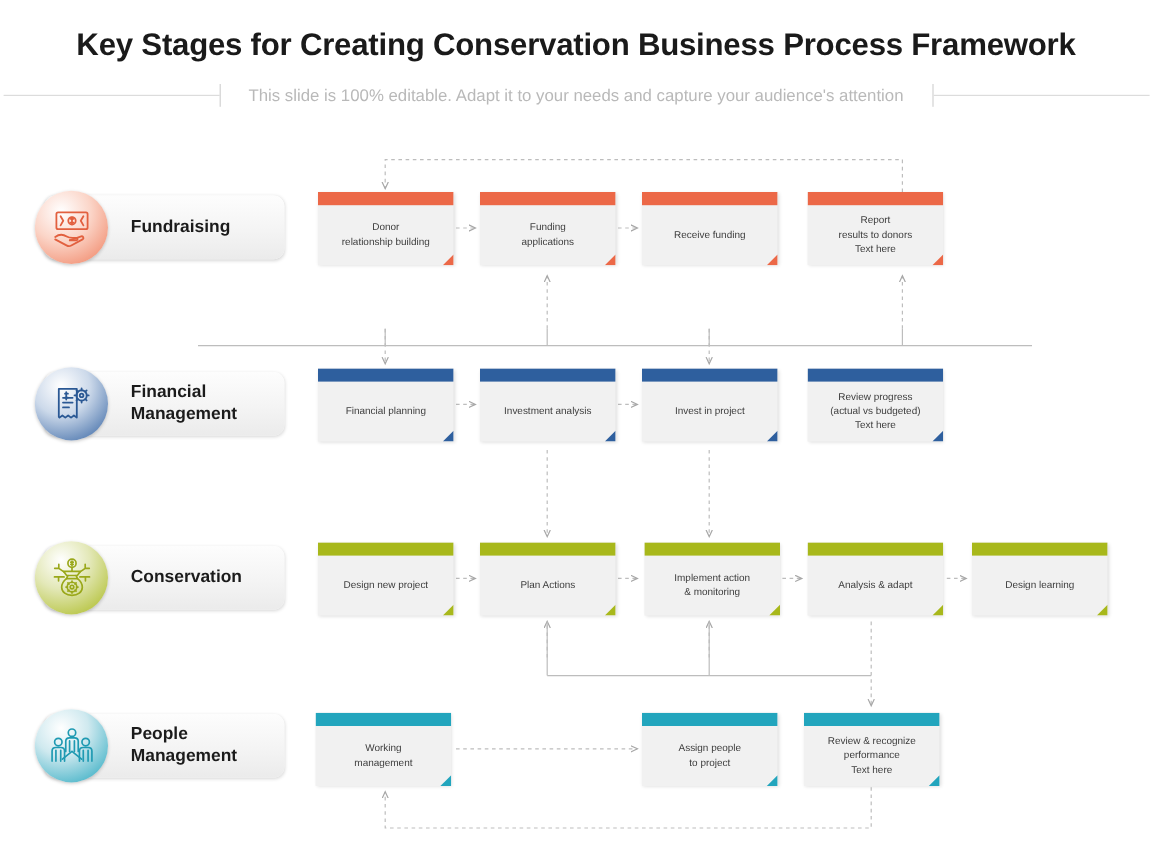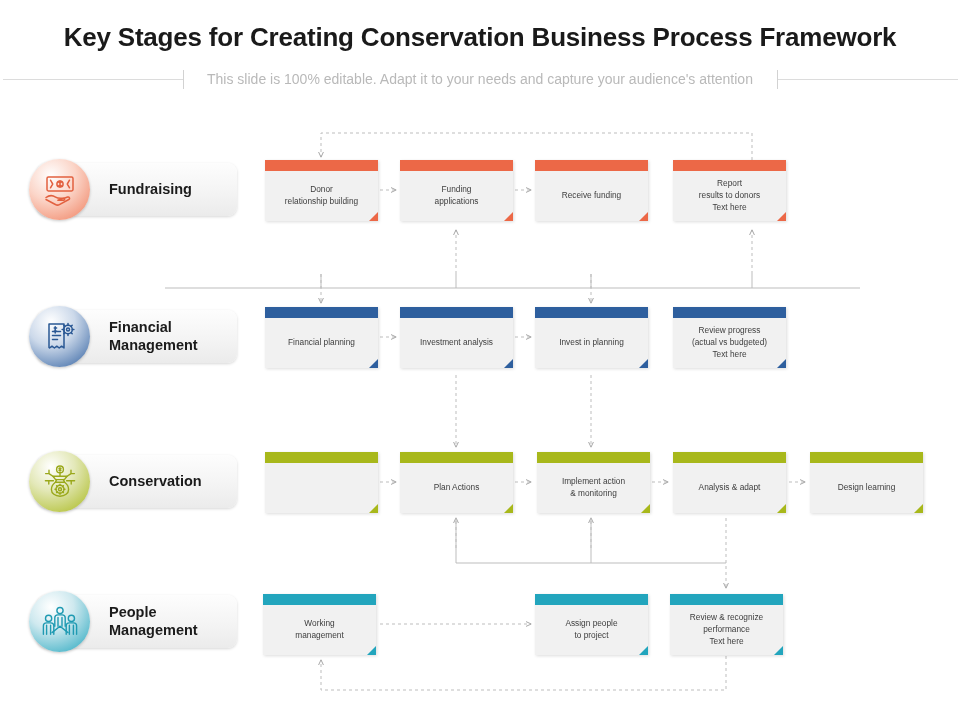--- a/index.html
+++ b/index.html
@@ -278,21 +278,21 @@
     <div class="ptext">Financial  planning</div>
     <div class="corner" style="color:#2e5f9e;"></div>
   </div>
   <div class="pbox" style="left:400px; top:307px;">
     <div class="cap" style="background:#2e5f9e;"></div>
     <div class="ptext">Investment analysis</div>
     <div class="corner" style="color:#2e5f9e;"></div>
   </div>
   <div class="pbox" style="left:535px; top:307px;">
     <div class="cap" style="background:#2e5f9e;"></div>
-    <div class="ptext">Invest in planning</div>
+    <div class="ptext">Invest in project</div>
     <div class="corner" style="color:#2e5f9e;"></div>
   </div>
   <div class="pbox" style="left:673px; top:307px;">
     <div class="cap" style="background:#2e5f9e;"></div>
     <div class="ptext">Review progress
 (actual vs budgeted)
 Text here</div>
     <div class="corner" style="color:#2e5f9e;"></div>
   </div>
 
@@ -314,20 +314,21 @@
           <path d="M11.4 16.8H6.8M6.8 16.8v3.2M6.8 16.8H3.4"></path>
           <path d="M24.6 16.8h4.6M29.2 16.8v3.2M29.2 16.8h3.4"></path>
         </g>
       </svg>
     </div>
     <div class="label-text">Conservation</div>
   </div>
 
   <div class="pbox" style="left:265px; top:452px;">
     <div class="cap" style="background:#a8b81b;"></div>
+    <div class="ptext">Design new project</div>
     <div class="corner" style="color:#a8b81b;"></div>
   </div>
   <div class="pbox" style="left:400px; top:452px;">
     <div class="cap" style="background:#a8b81b;"></div>
     <div class="ptext">Plan  Actions</div>
     <div class="corner" style="color:#a8b81b;"></div>
   </div>
   <div class="pbox" style="left:537px; top:452px;">
     <div class="cap" style="background:#a8b81b;"></div>
     <div class="ptext">Implement action

